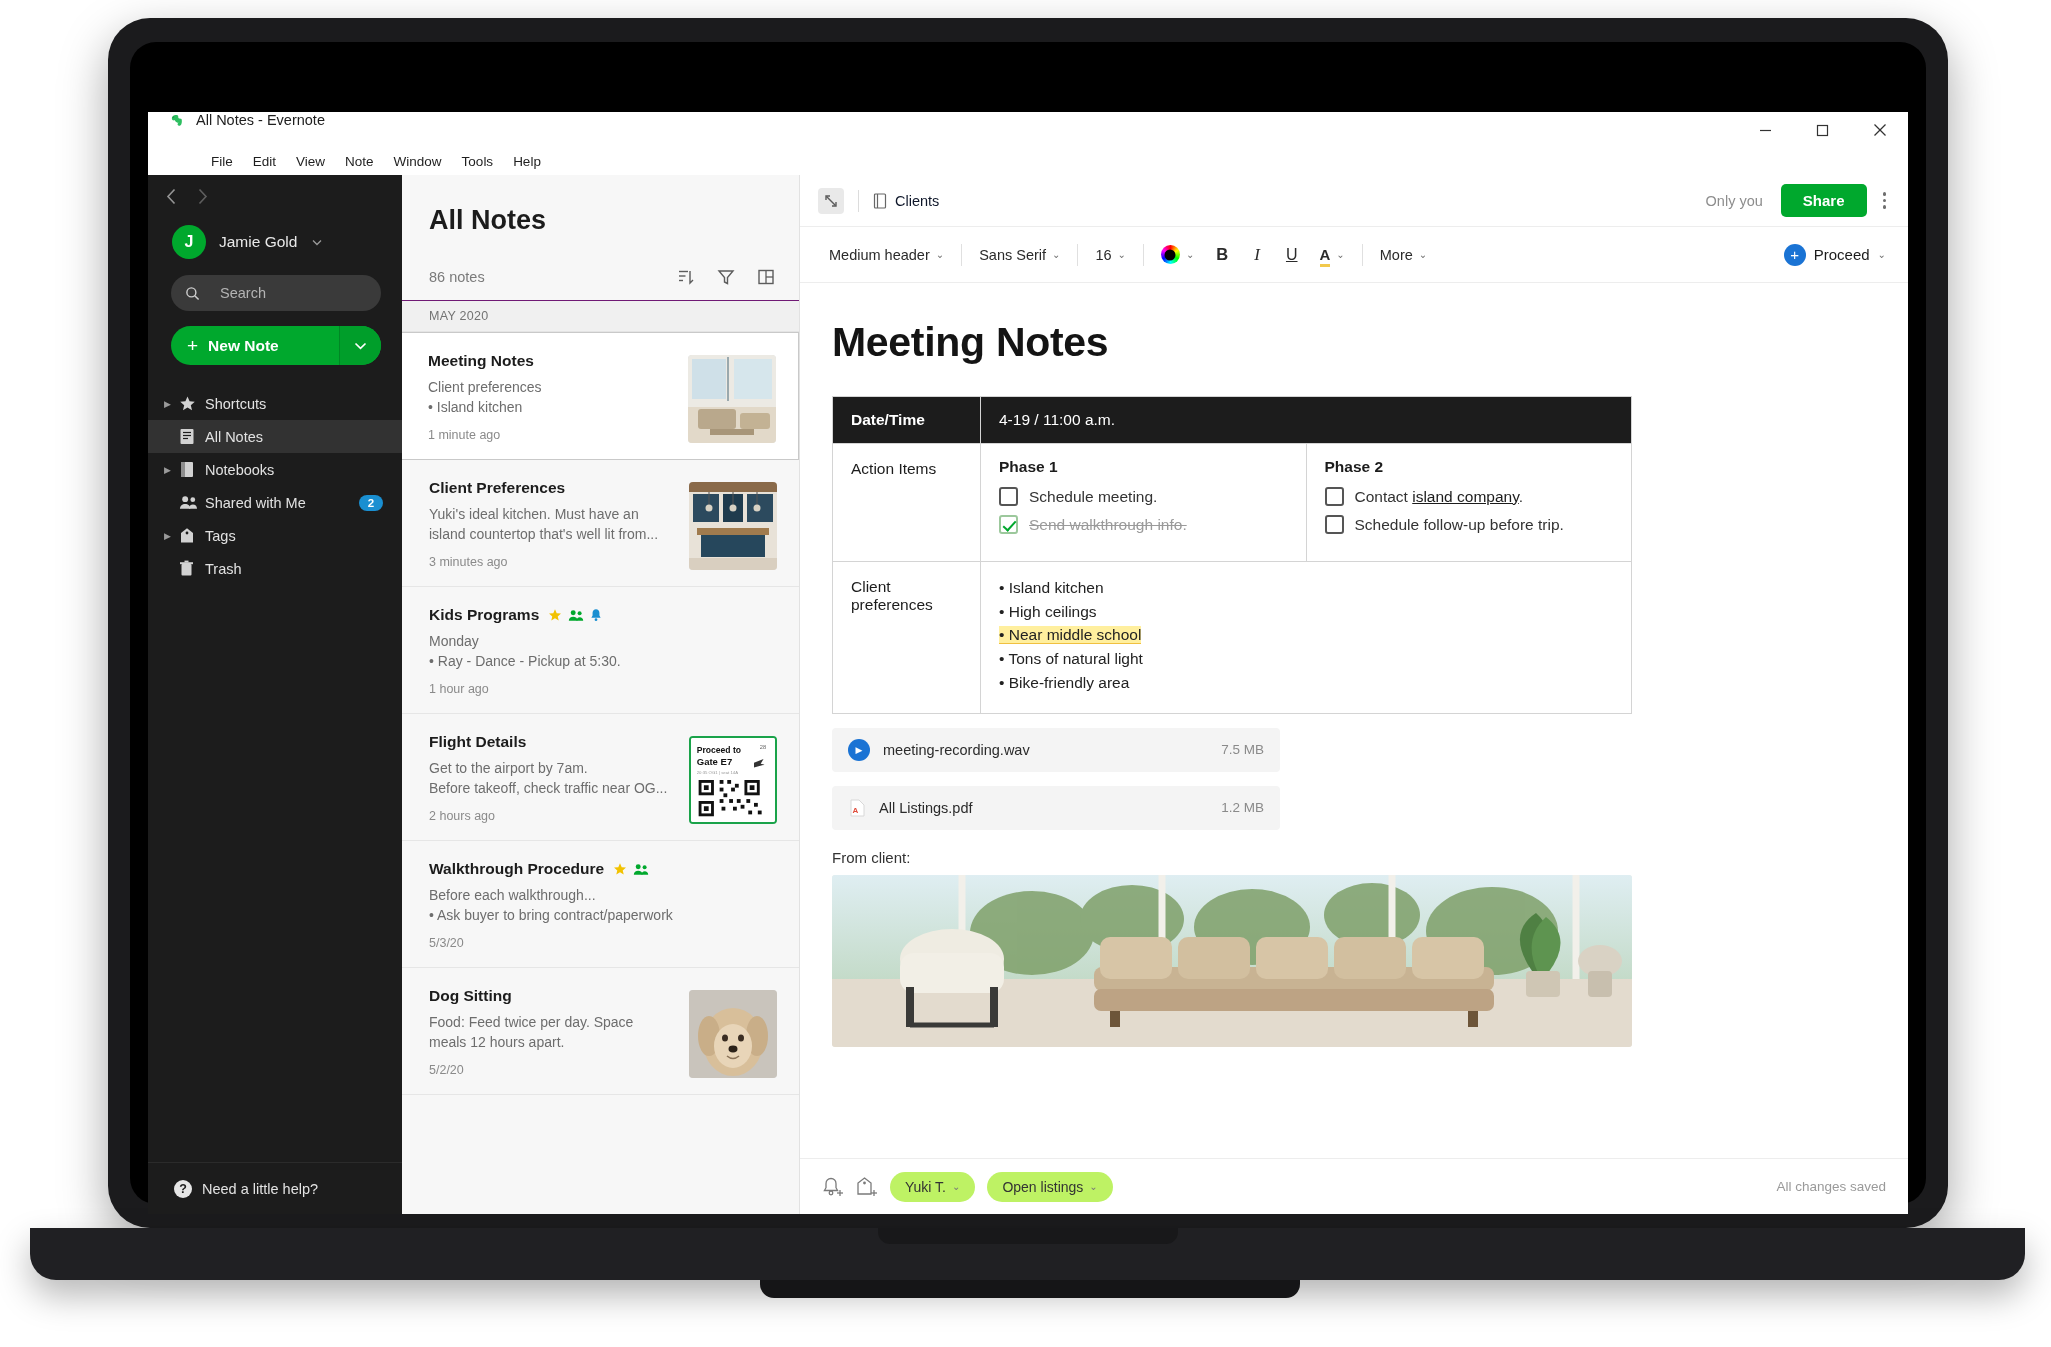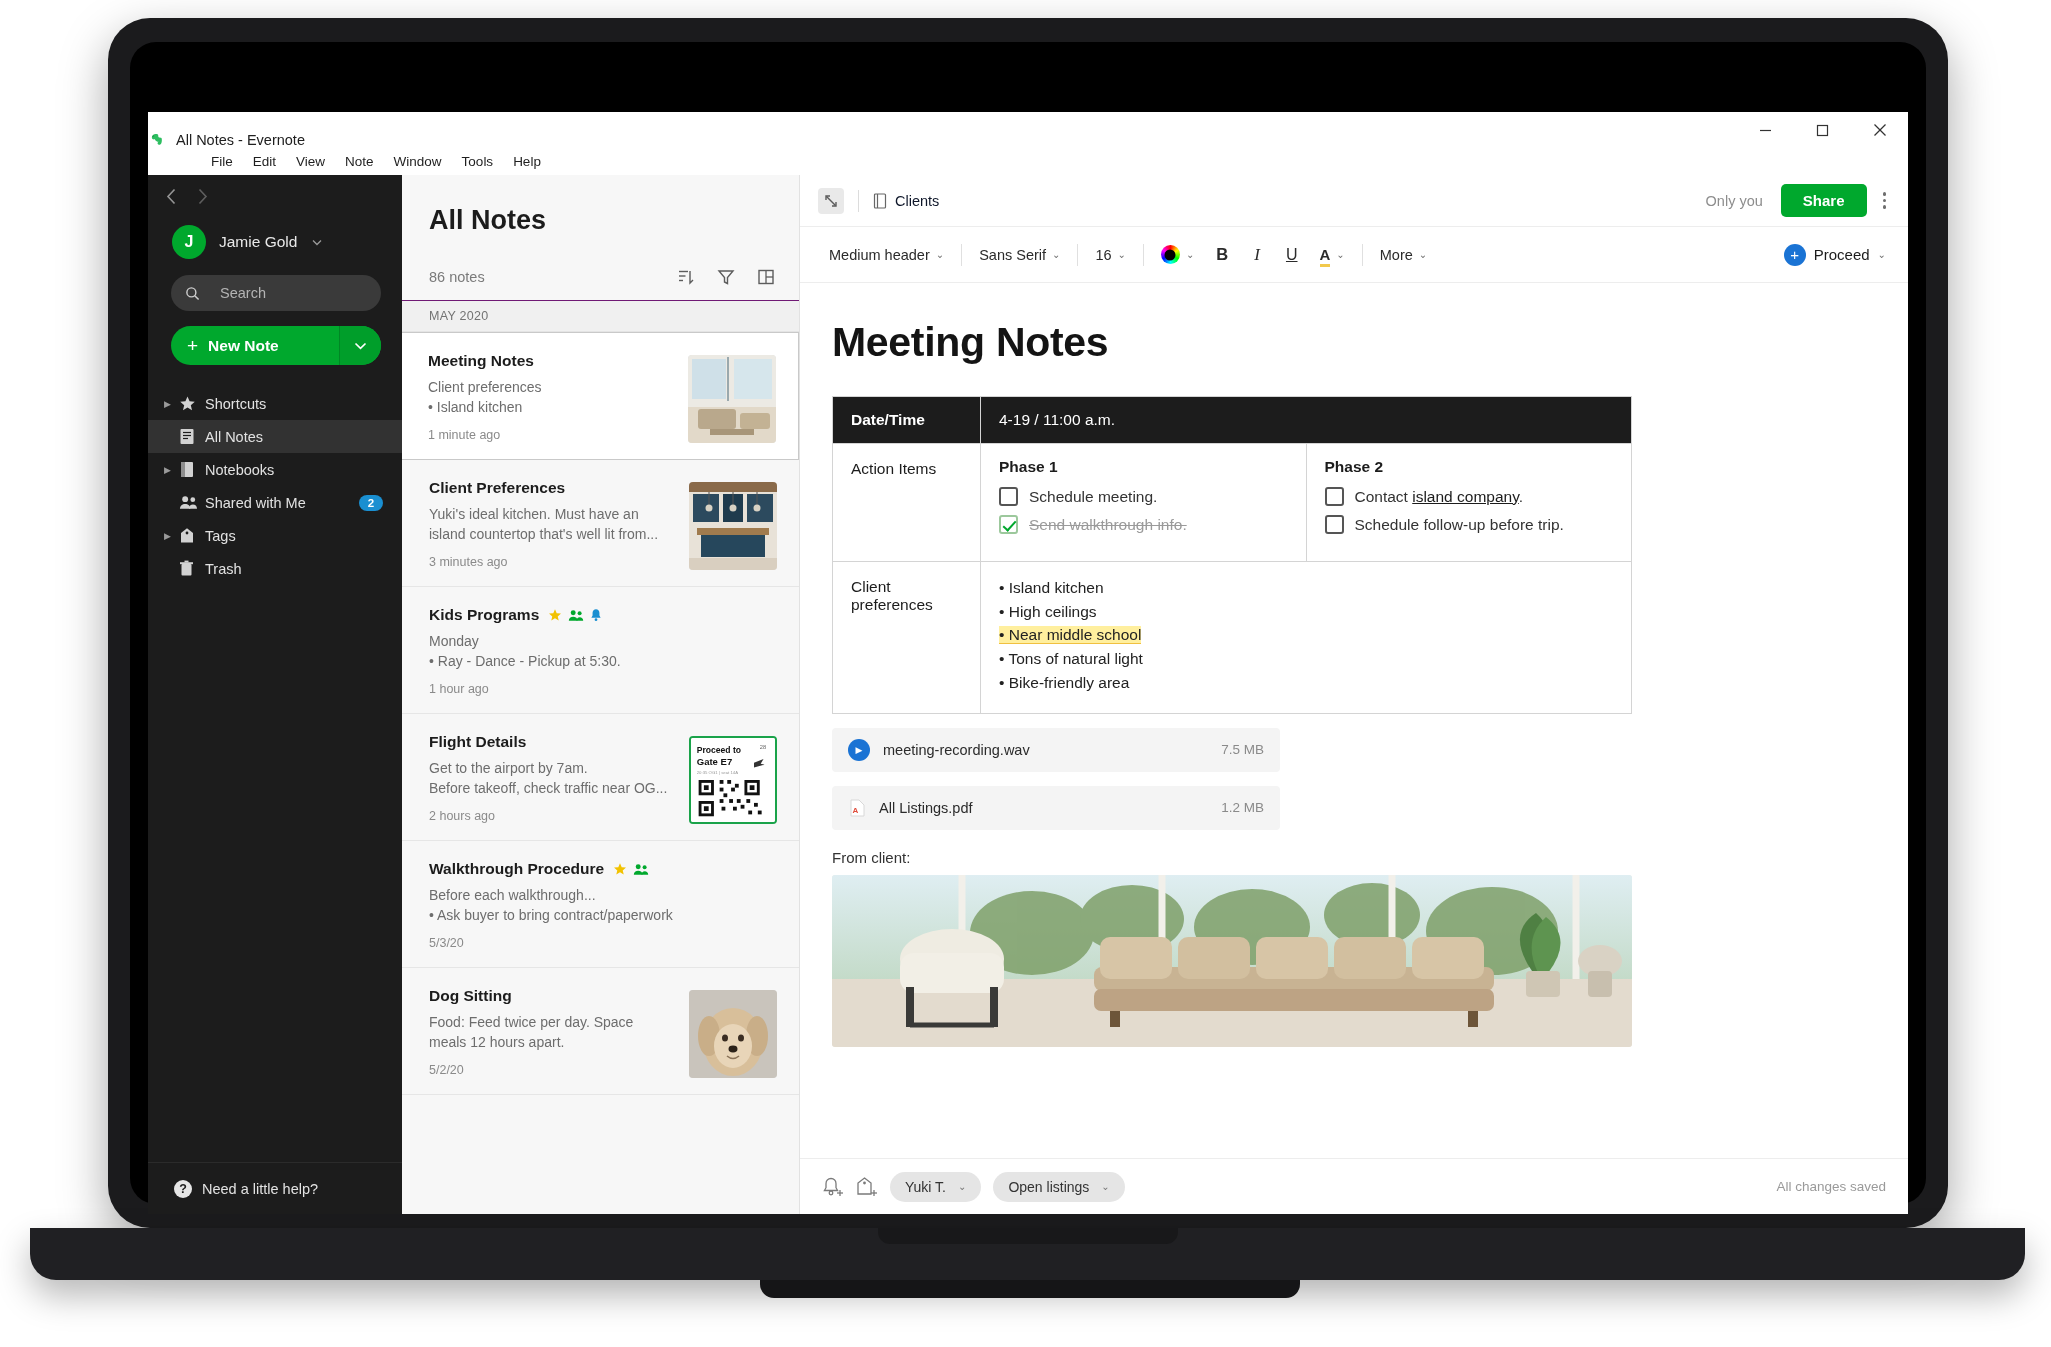--- a/index.html
+++ b/index.html
@@ -60,22 +60,22 @@
     background: #ffffff;
     overflow: hidden;
     display: flex;
     flex-direction: column;
   }
 
   
   .titlebar {
     height: 36px; flex: 0 0 36px;
     background: #ffffff;
-    display: flex; align-items: flex-end;
-    padding-left: 2px;
+    display: flex; align-items: flex-start;
+    padding-left: 22px;
     position: relative;
   }
   .tb-logo { width: 17px; height: 17px; margin-right: 9px; }
   .tb-title { font-size: 14.5px; color: #202020; }
   .winbtns { position: absolute; right: 0; top: 0; height: 36px; display: flex; }
   .winbtn {
     width: 57px; height: 36px;
     display: flex; align-items: center; justify-content: center;
   }
   .winbtn svg { display: block; }
@@ -357,23 +357,23 @@
 
   
   .ed-foot {
     height: 56px; flex: 0 0 56px;
     border-top: 1px solid #ededed;
     display: flex; align-items: center;
     padding: 0 22px 0 22px; gap: 12px;
     background: #fff;
   }
   .chip {
-    background: #e5e5e5; border-radius: 16px;
+    background: #bef264; border-radius: 16px;
     padding: 7px 15px; font-size: 14px; color: #333;
-    display: flex; align-items: center; gap: 12px;
+    display: flex; align-items: center; gap: 6px;
   }
   .chip .car { font-size: 10px; color: #777; }
   .foot-spacer { flex: 1; }
   .saved { font-size: 13.5px; color: #9a9a9a; }
 
   
   .qr-thumb { background:#fff; border:2px solid #1aa34a; }
 </style>
 </head>
 <body>

